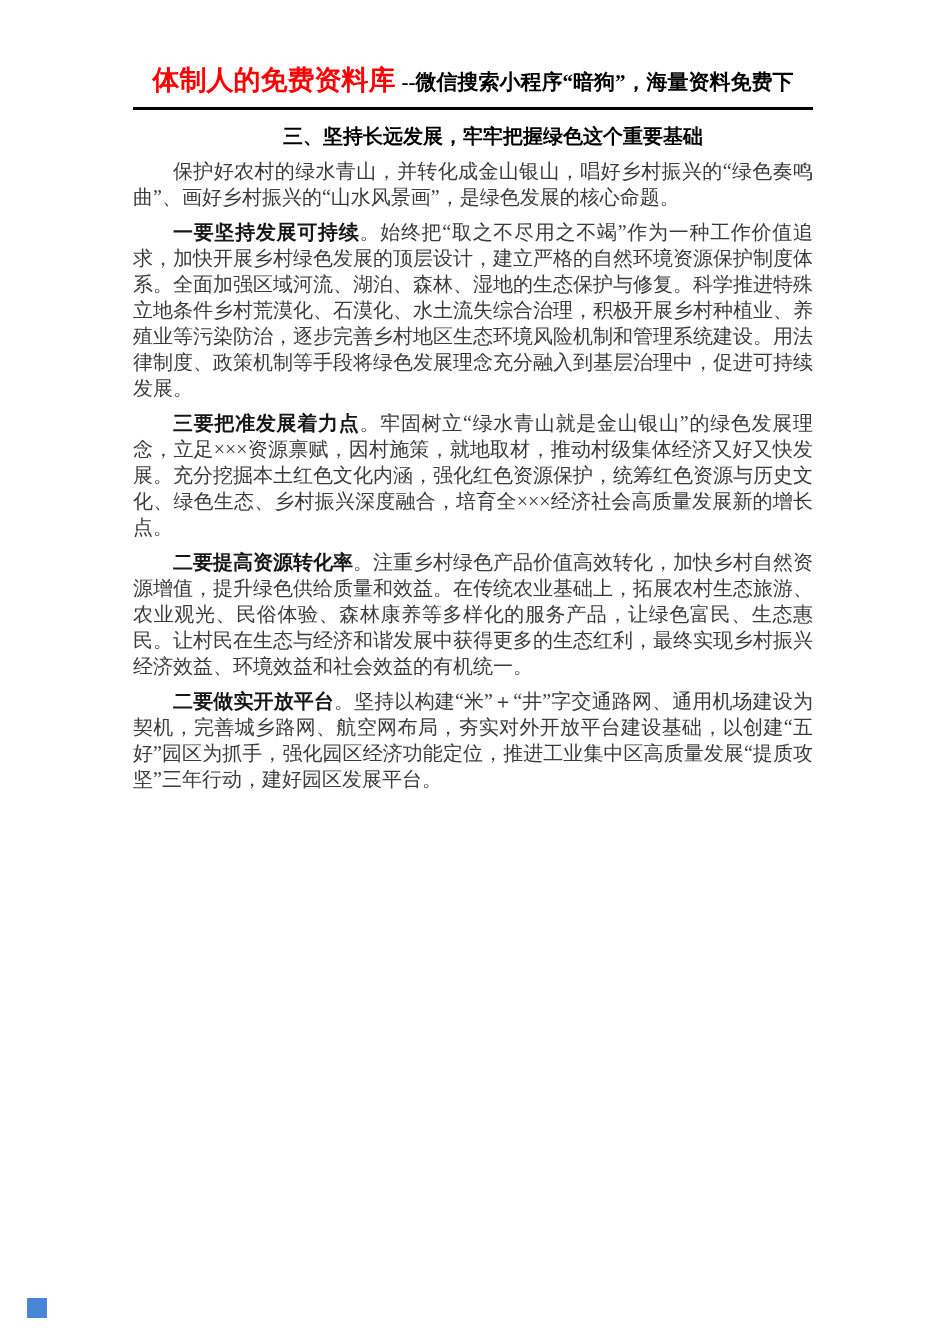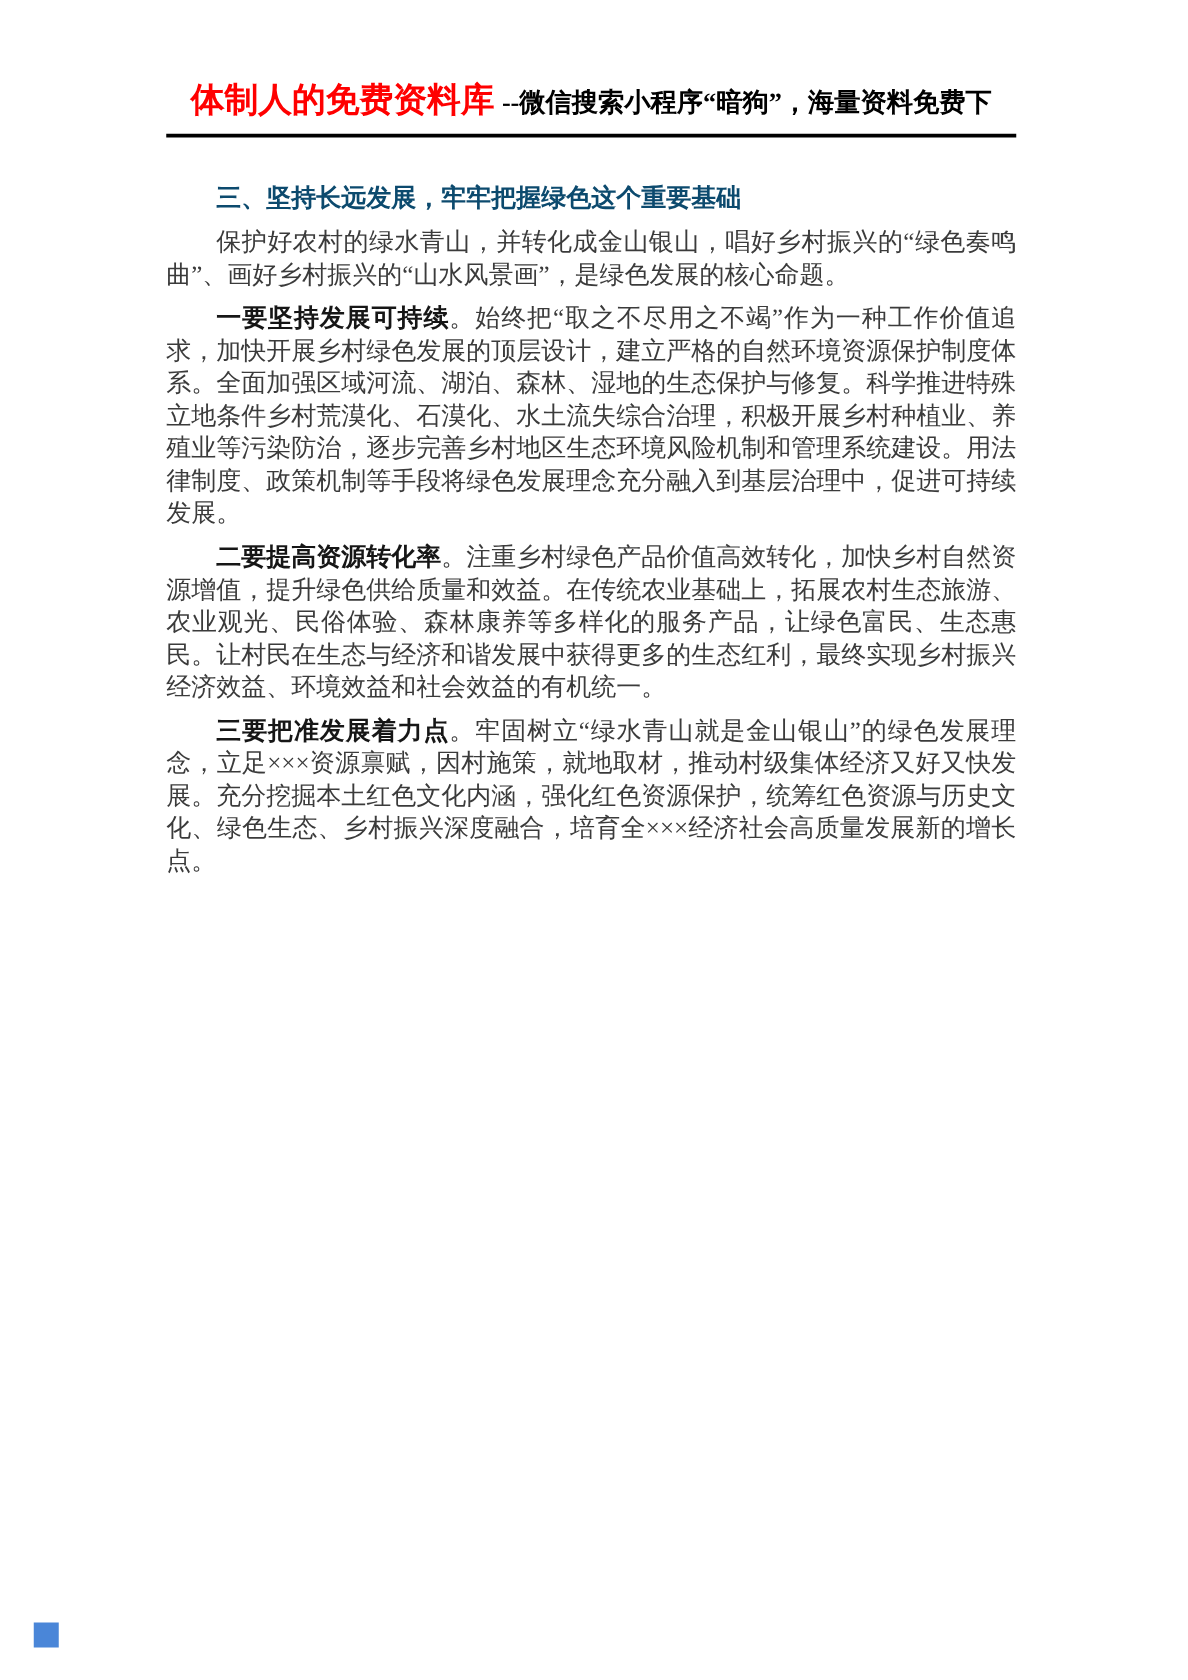--- a/index.html
+++ b/index.html
@@ -44,24 +44,23 @@
     font-size: 20px;
     line-height: 26px;
     color: #3b3b3b;
     text-align: justify;
     text-justify: inter-ideograph;
     word-break: break-all;
   }
   .para.indent { text-indent: 2em; }
   .para.heading {
     font-weight: 700;
-    color: #0c4a6e;
+    color: #000000;
     text-indent: 2em;
-    text-align: left;
-    margin-top: 23px;
+    text-align: center;
   }
   .lead {
     font-weight: 700;
     color: #161616;
   }
   .corner-marker {
     position: absolute;
     left: 27px;
     bottom: 26px;
     width: 20px;
@@ -80,25 +79,26 @@
 
   <main class="doc-body">
 
 
     <p class="para heading"><span>三、坚持长远发展，牢牢把握绿色这个重要基础</span></p>
 
     <p class="para indent"><span>保护好农村的绿水青山，并转化成金山银山，唱好乡村振兴的“绿色奏鸣曲”、画好乡村振兴的“山水风景画”，是绿色发展的核心命题。</span></p>
 
     <p class="para indent"><b class="lead">一要坚持发展可持续</b><span>。始终把“取之不尽用之不竭”作为一种工作价值追求，加快开展乡村绿色发展的顶层设计，建立严格的自然环境资源保护制度体系。全面加强区域河流、湖泊、森林、湿地的生态保护与修复。科学推进特殊立地条件乡村荒漠化、石漠化、水土流失综合治理，积极开展乡村种植业、养殖业等污染防治，逐步完善乡村地区生态环境风险机制和管理系统建设。用法律制度、政策机制等手段将绿色发展理念充分融入到基层治理中，促进可持续发展。</span></p>
 
+    <p class="para indent"><b class="lead">三要把准发展着力点</b><span>。牢固树立“绿水青山就是金山银山”的绿色发展理念，立足×××资源禀赋，因村施策，就地取材，推动村级集体经济又好又快发展。充分挖掘本土红色文化内涵，强化红色资源保护，统筹红色资源与历史文化、绿色生态、乡村振兴深度融合，培育全×××经济社会高质量发展新的增长点。</span></p>
+
     <p class="para indent"><b class="lead">二要提高资源转化率</b><span>。注重乡村绿色产品价值高效转化，加快乡村自然资源增值，提升绿色供给质量和效益。在传统农业基础上，拓展农村生态旅游、农业观光、民俗体验、森林康养等多样化的服务产品，让绿色富民、生态惠民。让村民在生态与经济和谐发展中获得更多的生态红利，最终实现乡村振兴经济效益、环境效益和社会效益的有机统一。</span></p>
-
-    <p class="para indent"><b class="lead">三要把准发展着力点</b><span>。牢固树立“绿水青山就是金山银山”的绿色发展理念，立足×××资源禀赋，因村施策，就地取材，推动村级集体经济又好又快发展。充分挖掘本土红色文化内涵，强化红色资源保护，统筹红色资源与历史文化、绿色生态、乡村振兴深度融合，培育全×××经济社会高质量发展新的增长点。</span></p>
 
 
 
 
+    <p class="para indent"><b class="lead">二要做实开放平台</b><span>。坚持以构建“米”＋“井”字交通路网、通用机场建设为契机，完善城乡路网、航空网布局，夯实对外开放平台建设基础，以创建“五好”园区为抓手，强化园区经济功能定位，推进工业集中区高质量发展“提质攻坚”三年行动，建好园区发展平台。</span></p>
 
 
   </main>
 </div>
 
 <div class="corner-marker" style="background: rgb(74, 134, 216);"></div>
 
 </body></html>

